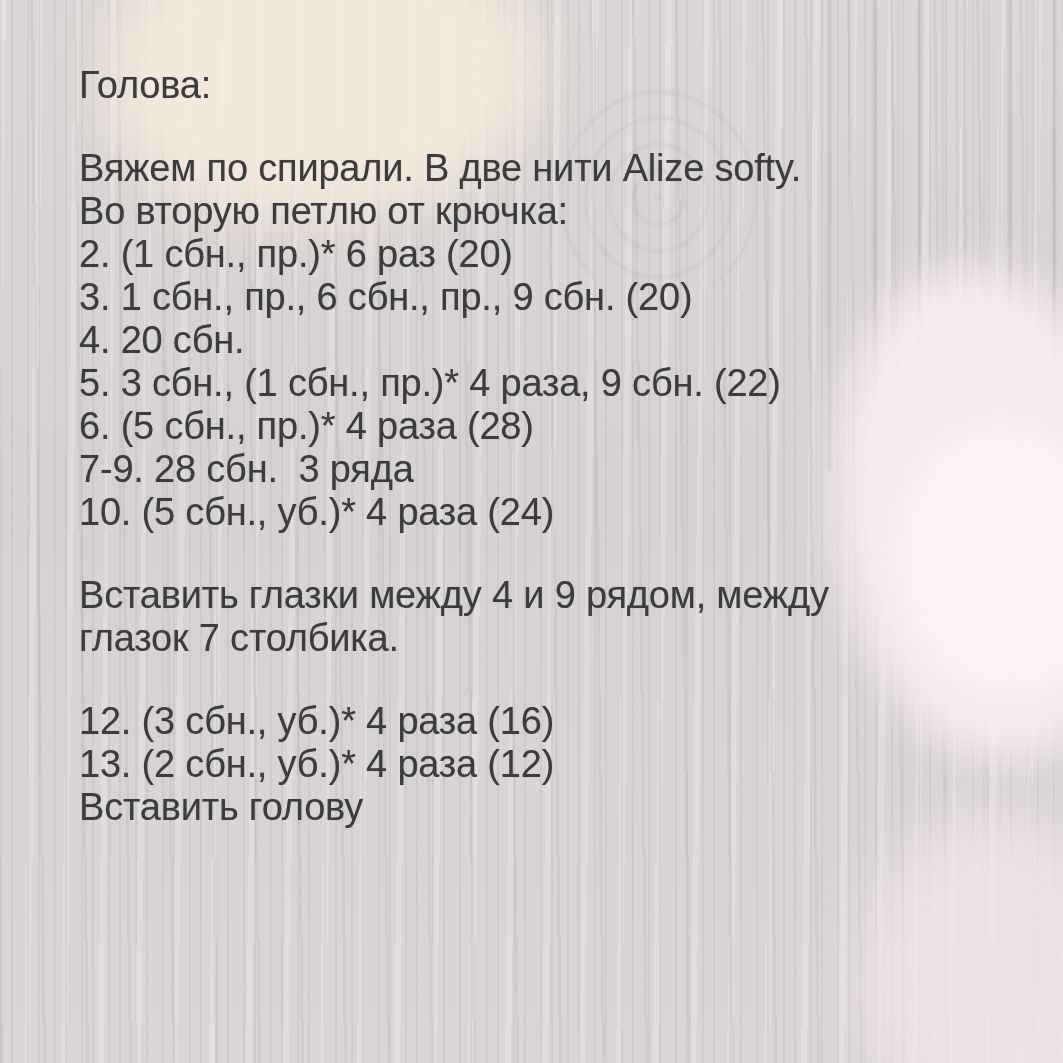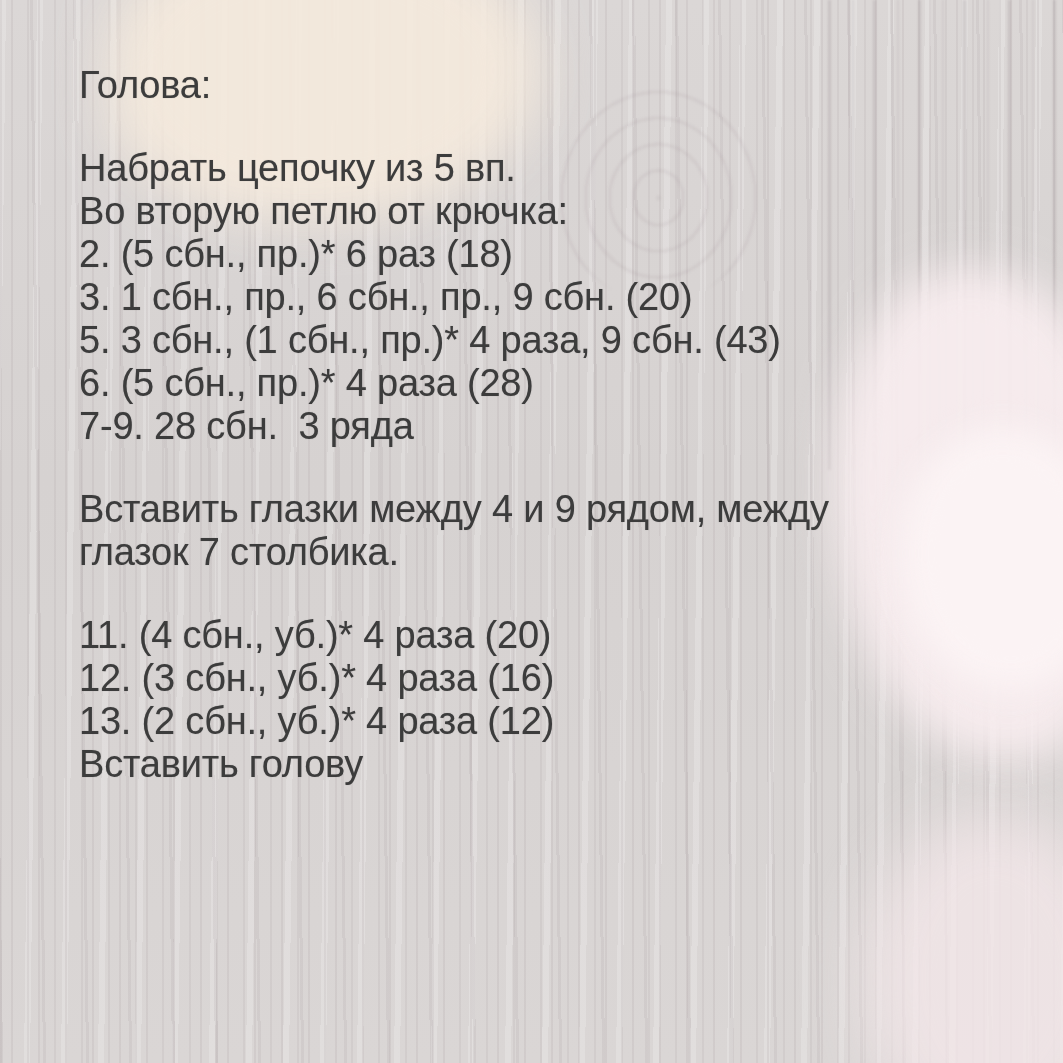--- a/index.html
+++ b/index.html
@@ -90,35 +90,36 @@
   <div class="blob blob-right-core"></div>
   <div class="blob blob-corner"></div>
 
   <div class="text">
 
     <div class="para">
       <div class="line">Голова:</div>
     </div>
 
     <div class="para">
-      <div class="line">Набрать цепочку из 5 вп.</div>
+      <div class="line">Вяжем по спирали. В две нити Alize softy.</div>
       <div class="line">Во вторую петлю от крючка:</div>
-      <div class="line">2. (5 сбн., пр.)* 6 раз (18)</div>
+      <div class="line">2. (1 сбн., пр.)* 6 раз (20)</div>
       <div class="line">3. 1 сбн., пр., 6 сбн., пр., 9 сбн. (20)</div>
-      <div class="line">5. 3 сбн., (1 сбн., пр.)* 4 раза, 9 сбн. (43)</div>
+      <div class="line">4. 20 сбн.</div>
+      <div class="line">5. 3 сбн., (1 сбн., пр.)* 4 раза, 9 сбн. (22)</div>
       <div class="line">6. (5 сбн., пр.)* 4 раза (28)</div>
       <div class="line">7-9. 28 сбн.  3 ряда</div>
+      <div class="line">10. (5 сбн., уб.)* 4 раза (24)</div>
     </div>
 
     <div class="para">
       <div class="line">Вставить глазки между 4 и 9 рядом, между</div>
       <div class="line">глазок 7 столбика.</div>
     </div>
 
     <div class="para">
-      <div class="line">11. (4 сбн., уб.)* 4 раза (20)</div>
       <div class="line">12. (3 сбн., уб.)* 4 раза (16)</div>
       <div class="line">13. (2 сбн., уб.)* 4 раза (12)</div>
       <div class="line">Вставить голову</div>
     </div>
 
   </div>
 </div>
 
 </body></html>

